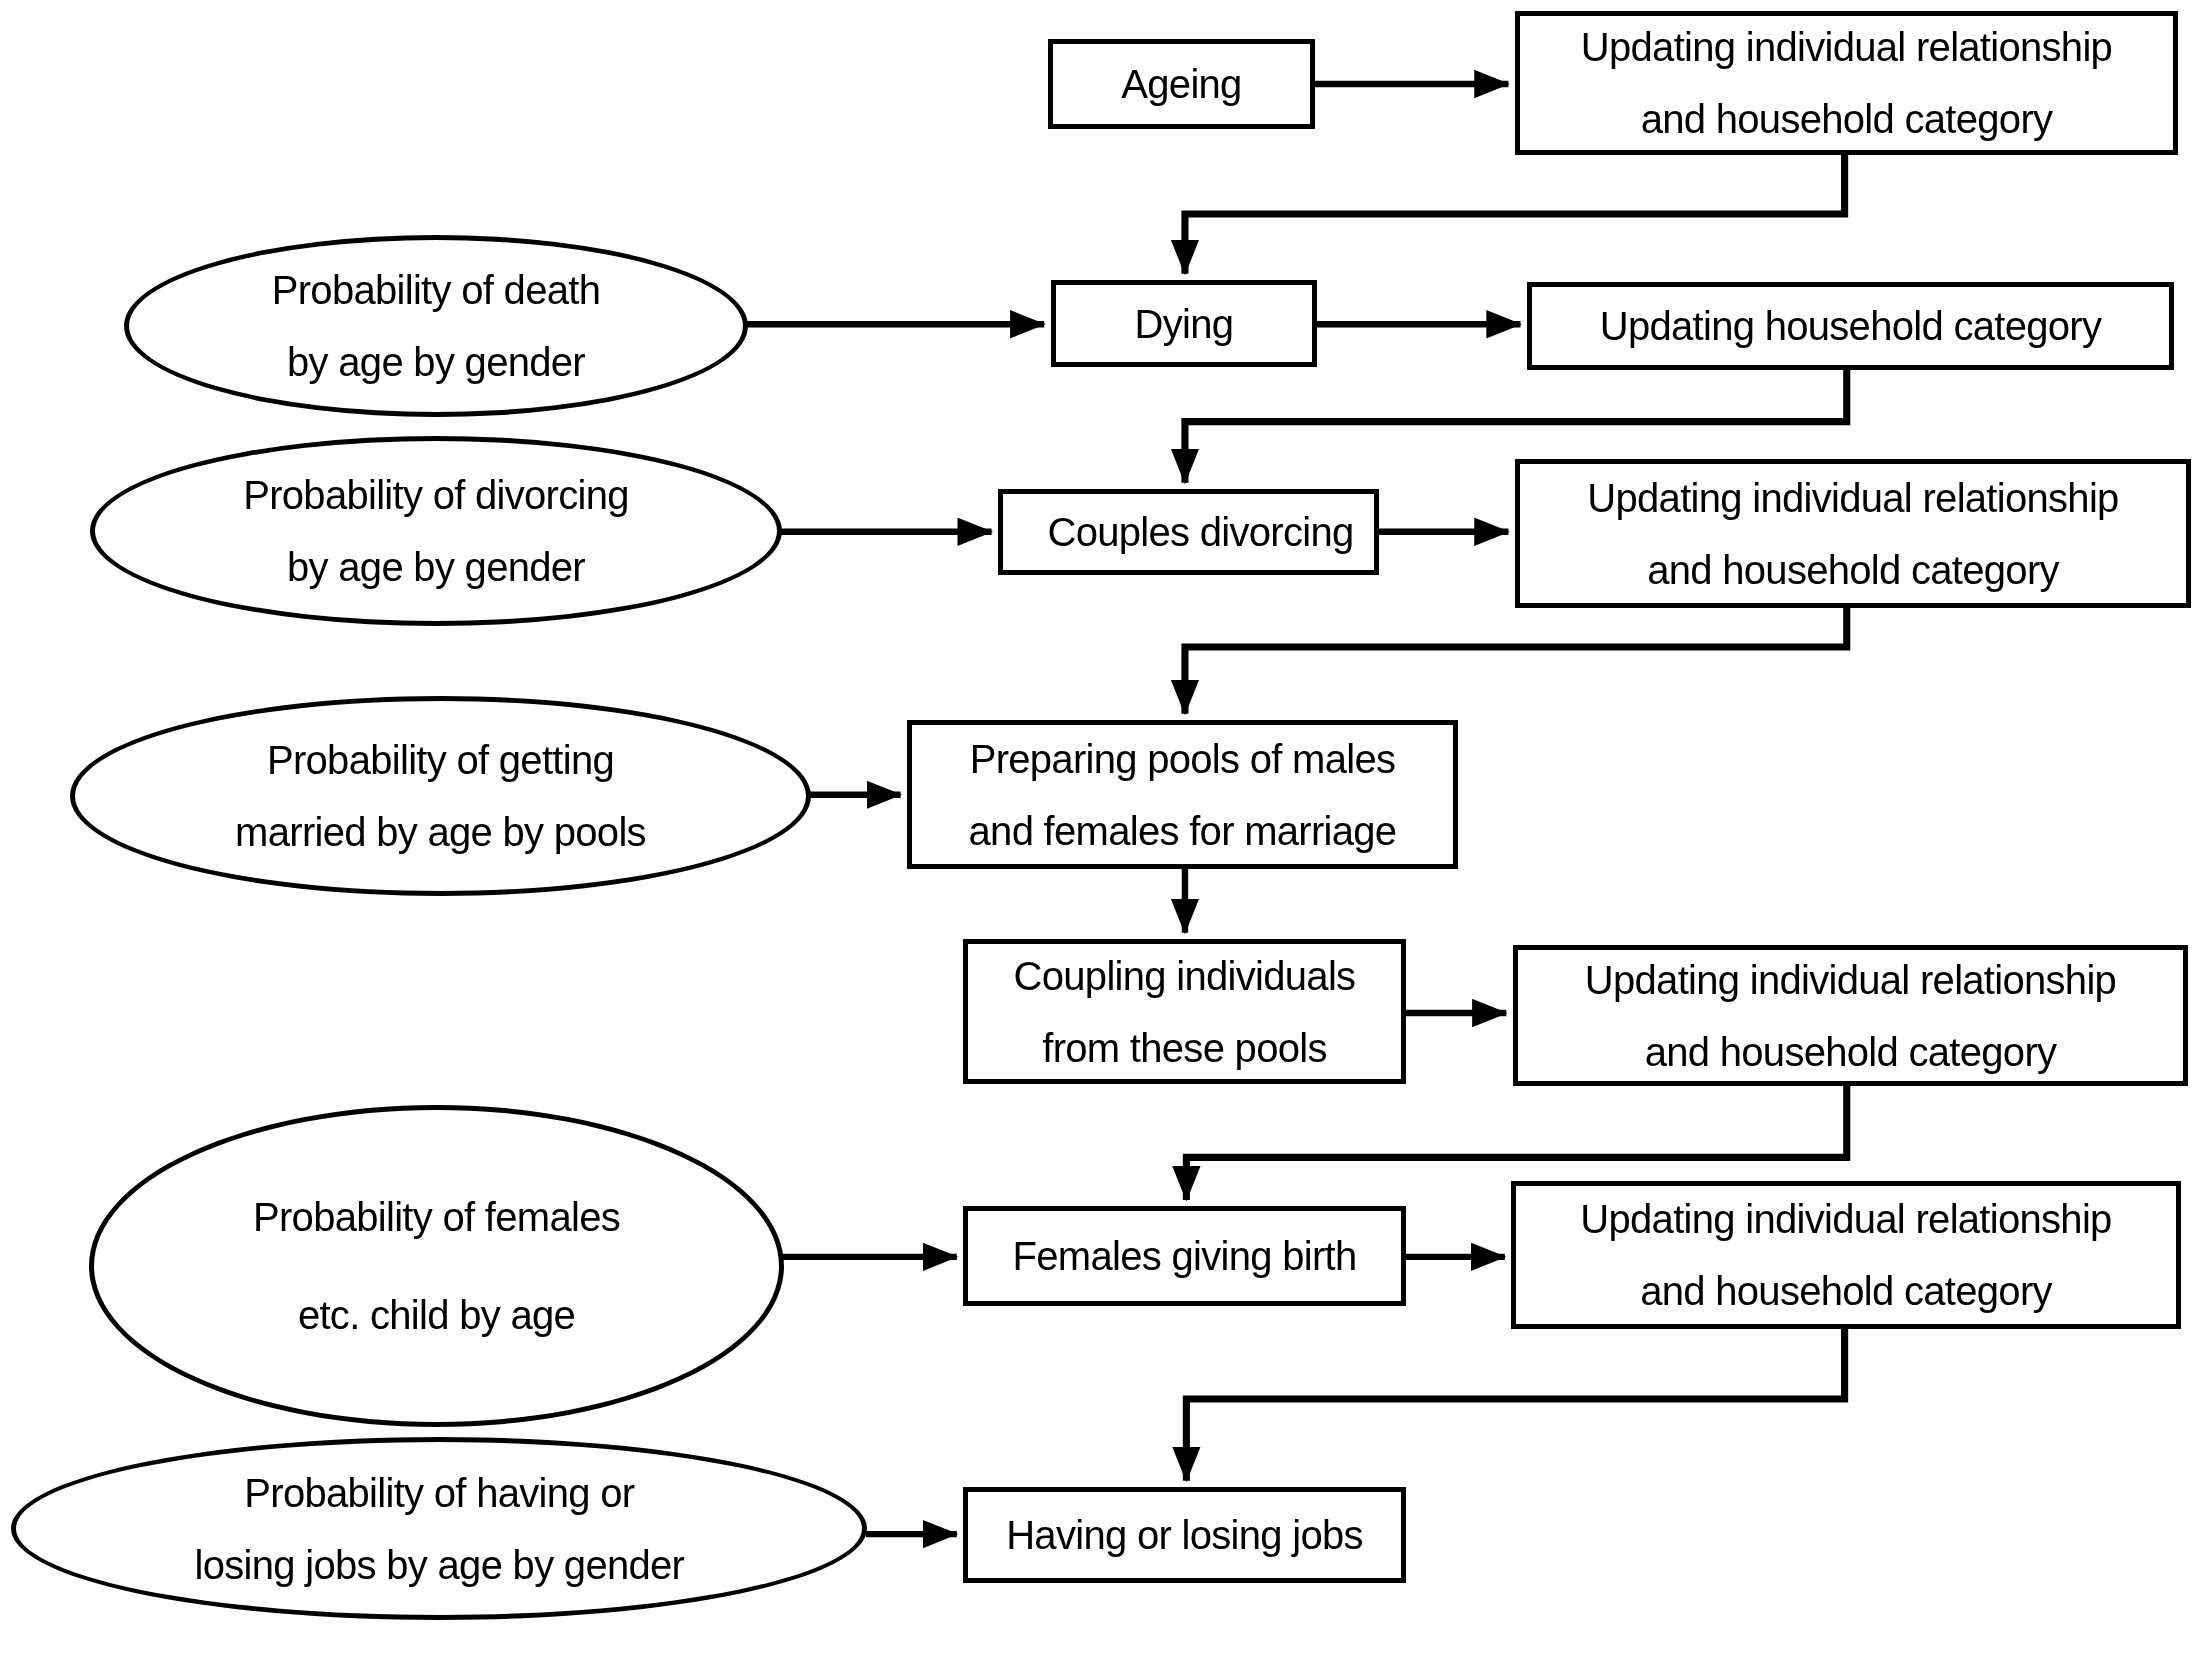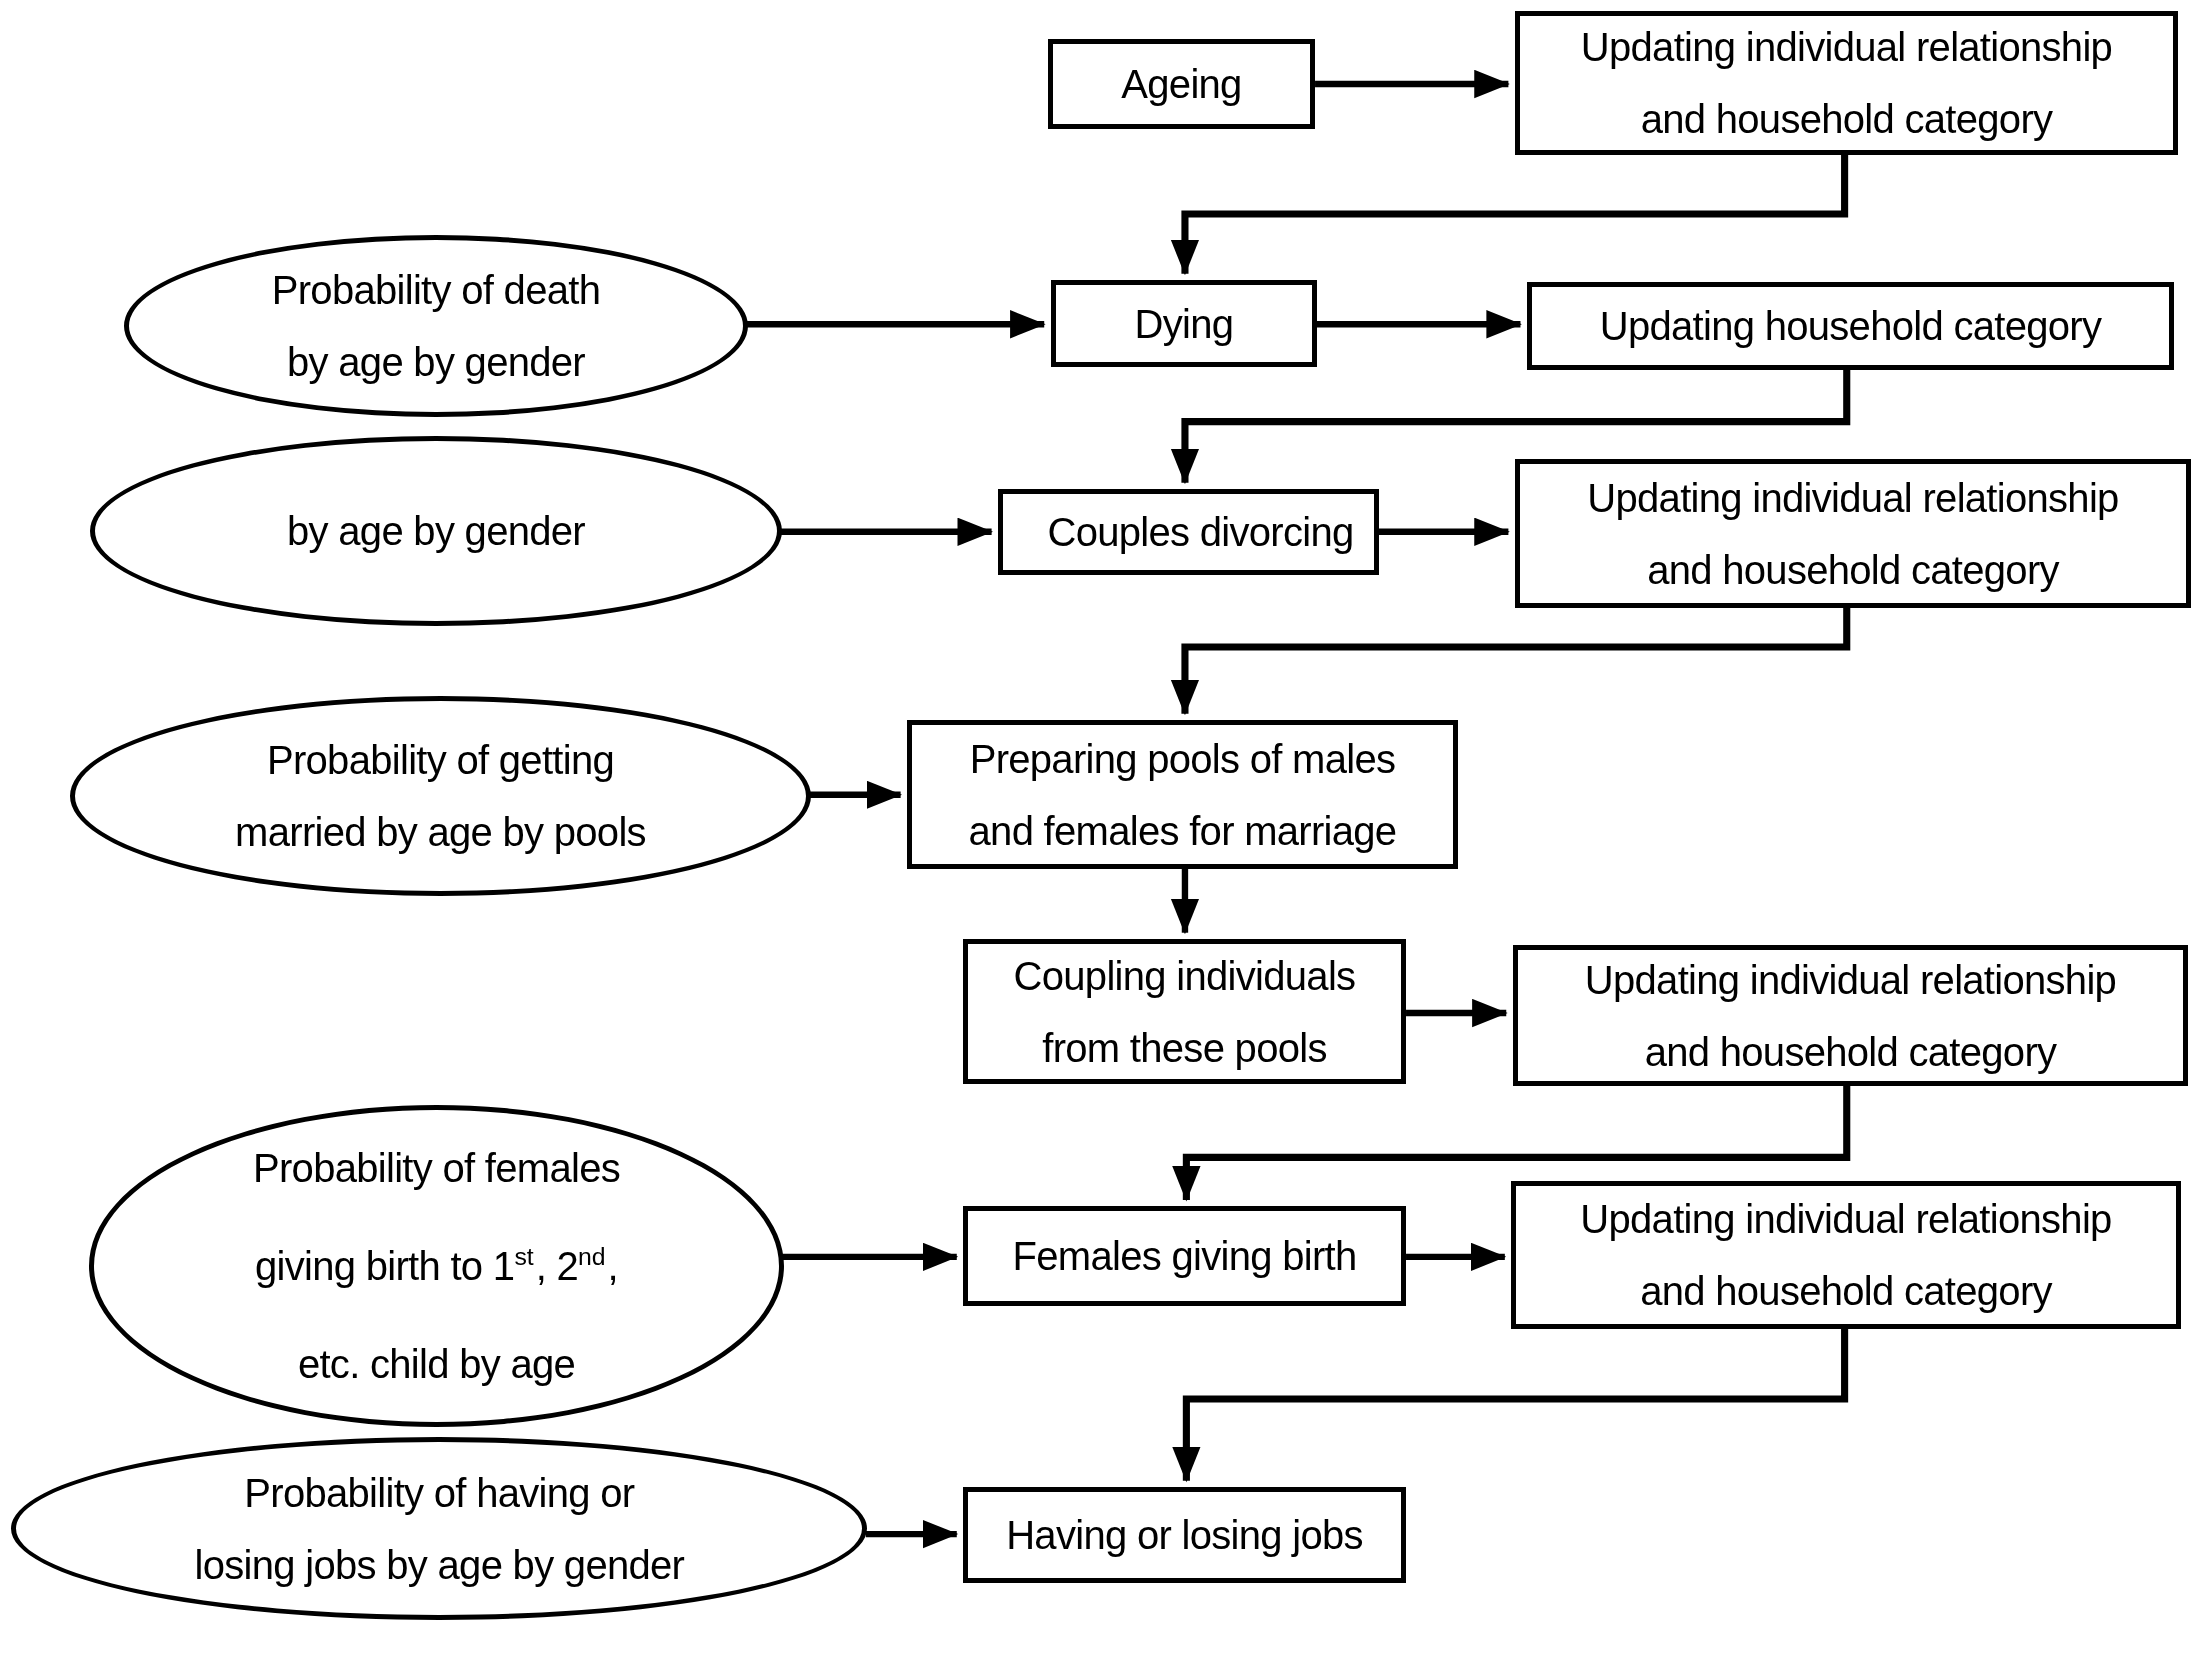--- a/index.html
+++ b/index.html
@@ -111,20 +111,21 @@
 
   <div class="node rect" style="left:1051px; top:280px; width:266px; height:87px;">
     <span class="line">Dying</span>
   </div>
 
   <div class="node rect" style="left:1527px; top:282px; width:647px; height:88px;">
     <span class="line">Updating household category</span>
   </div>
 
   <div class="node ellipse" style="left:90px; top:436px; width:692px; height:190px;">
+    <span class="line">Probability of divorcing</span>
     <span class="line">by age by gender</span>
   </div>
 
   <div class="node rect" style="left:998px; top:489px; width:381px; height:86px;padding-left:24px;">
     <span class="line">Couples divorcing</span>
   </div>
 
   <div class="node rect" style="left:1515px; top:459px; width:676px; height:149px;">
     <span class="line">Updating individual relationship</span>
     <span class="line">and household category</span>
@@ -145,23 +146,20 @@
     <span class="line">from these pools</span>
   </div>
 
   <div class="node rect" style="left:1513px; top:945px; width:675px; height:141px;">
     <span class="line">Updating individual relationship</span>
     <span class="line">and household category</span>
   </div>
 
   <div class="node ellipse tall-lines" style="left:89px; top:1105px; width:695px; height:322px;">
     <span class="line">Probability of females</span>
-    <span class="line mixed-line">
-      <span>giving birth to 1</span><span class="sup">st</span><span>, 2</span><span class="sup">nd</span><span>,</span>
-    </span>
     <span class="line">etc. child by age</span>
   </div>
 
   <div class="node rect" style="left:963px; top:1206px; width:443px; height:100px;">
     <span class="line">Females giving birth</span>
   </div>
 
   <div class="node rect" style="left:1511px; top:1181px; width:670px; height:148px;">
     <span class="line">Updating individual relationship</span>
     <span class="line">and household category</span>

